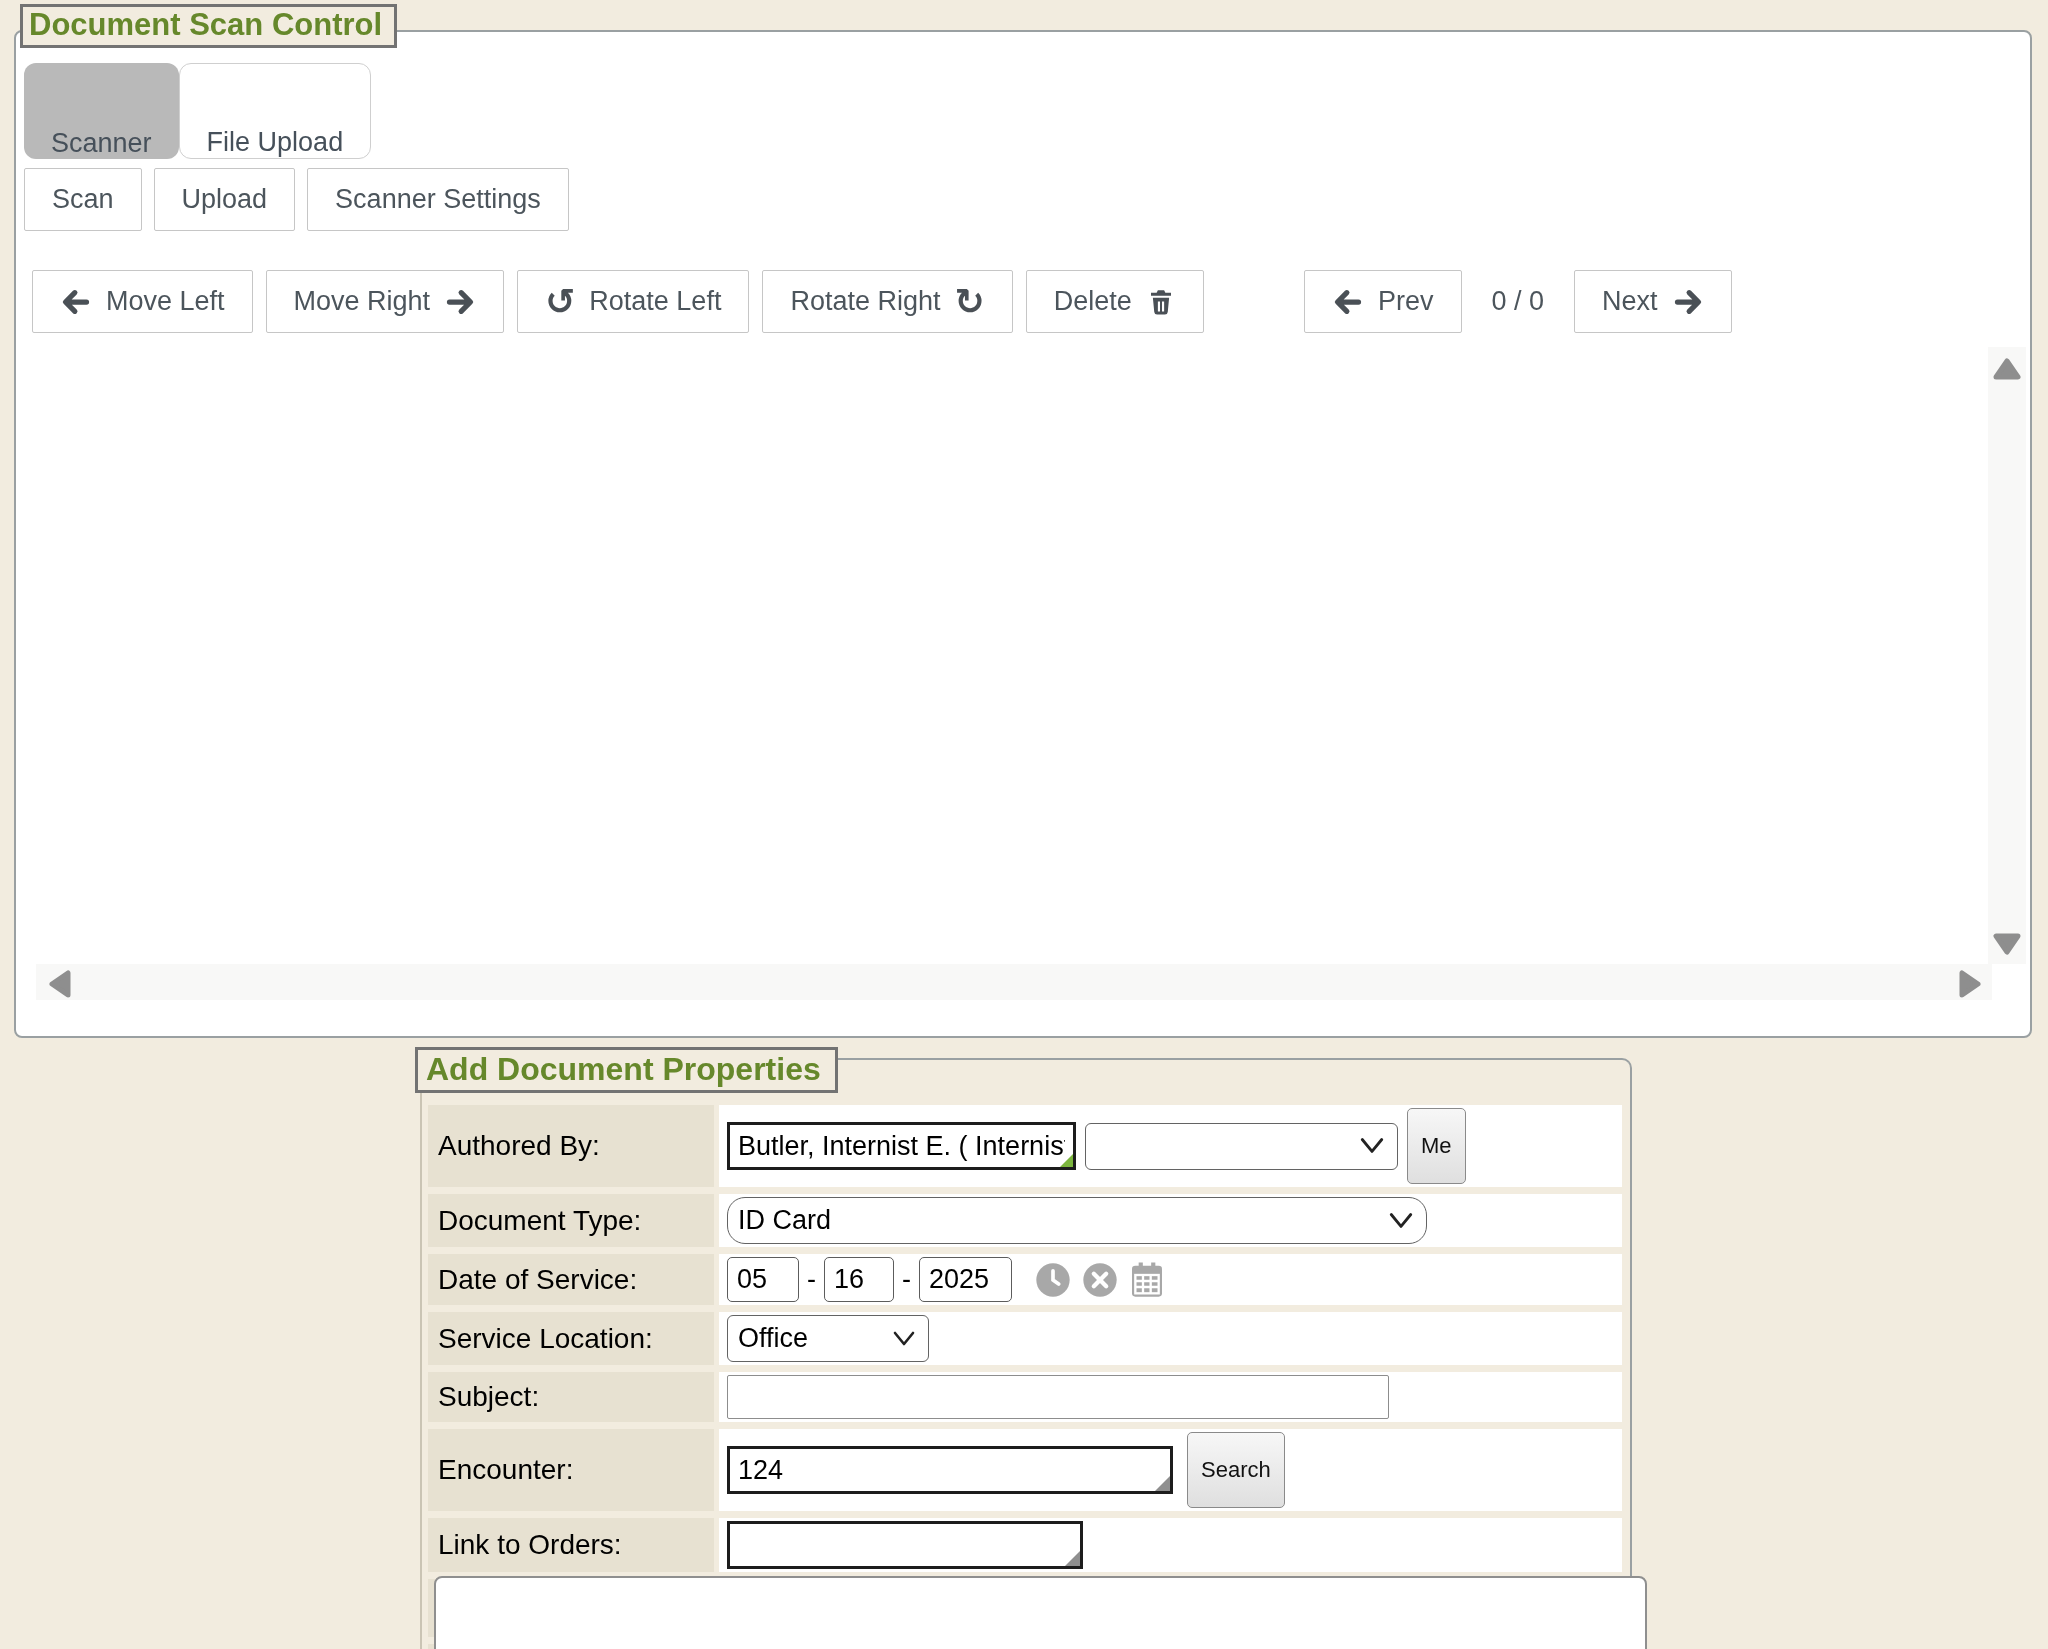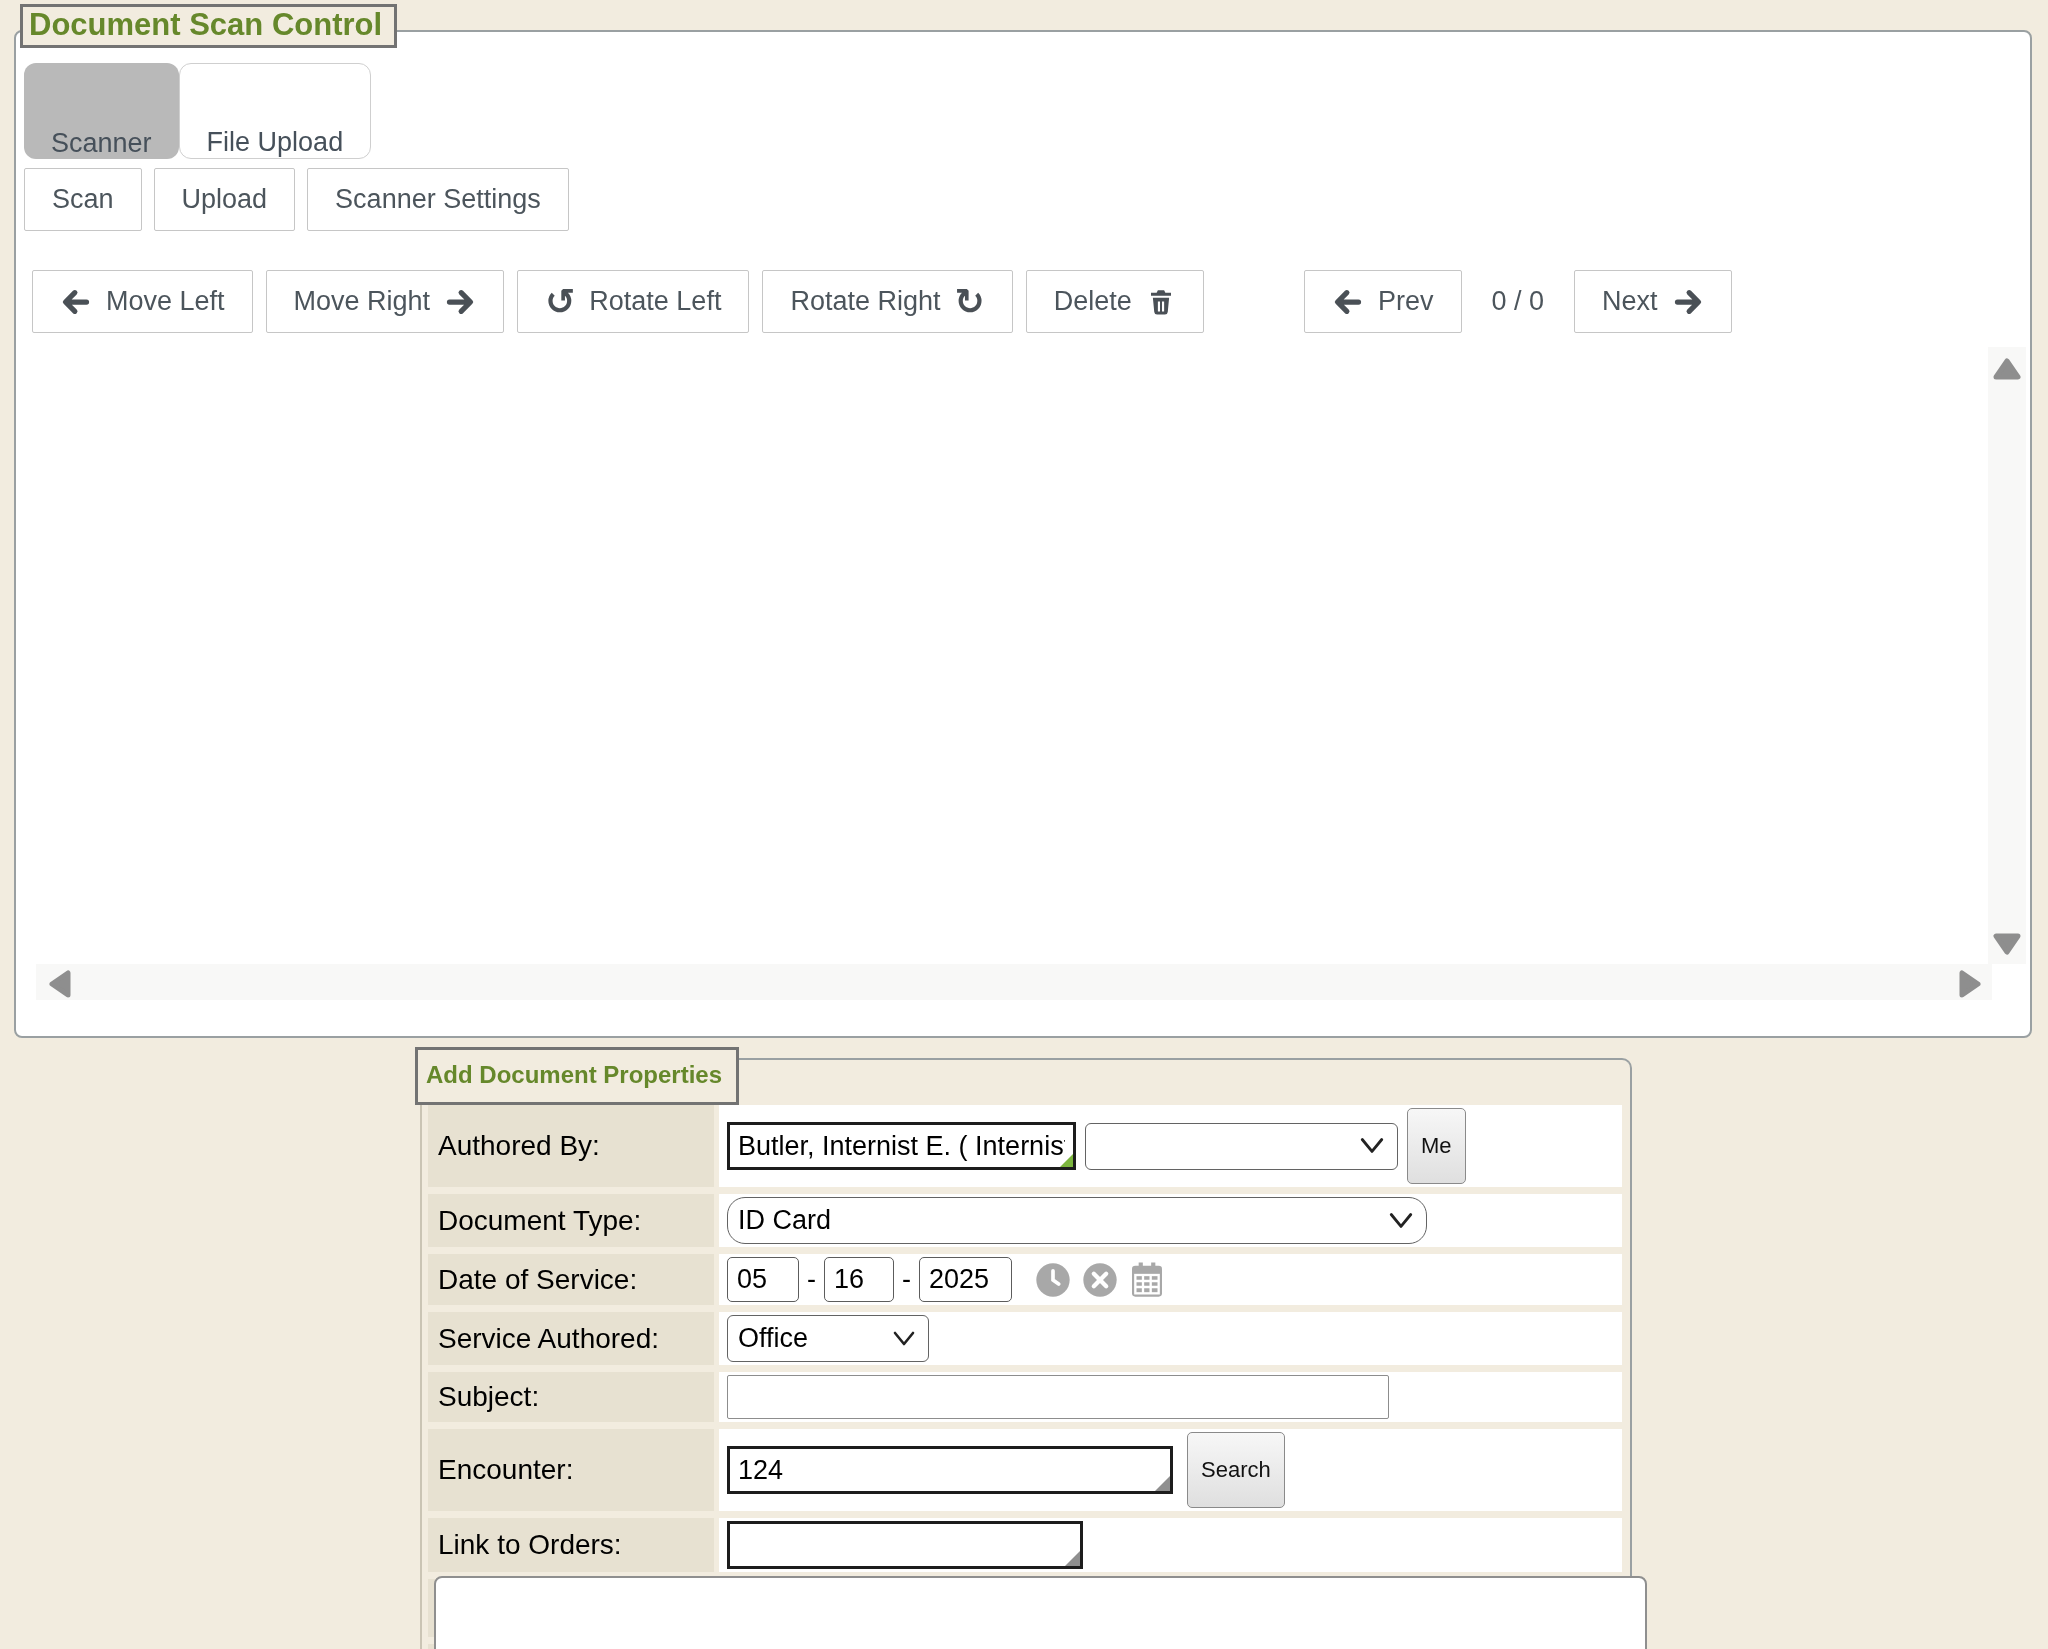--- a/index.html
+++ b/index.html
@@ -68,21 +68,21 @@
   .scroll-arrow { position: absolute; }
 
   
   .props-fieldset {
     position: absolute; left: 420px; top: 1058px; width: 1212px; height: 640px;
     border-top: 2px solid #9aa0a2;
     border-right: 2px solid #9aa0a2;
     border-left: 2px solid #cac4b4;
     border-radius: 0 10px 0 0;
   }
-  .props-legend { left: 415px; top: 1047px; height: 58px; font-size: 24px; padding: 0 14px 2px 8px; }
+  .props-legend { left: 415px; top: 1047px; height: 46px; font-size: 32px; padding: 0 14px 2px 8px; }
 
   table.props {
     border-collapse: separate; border-spacing: 5px 7px;
     margin: 38px 2px 0 1px; width: 1204px;
     table-layout: fixed;
   }
   td.flabel {
     background: #e7e1d1; width: 286px; font-size: 28px;
     padding: 8px 4px 8px 10px; vertical-align: middle; height: 46px;
   }
@@ -312,21 +312,21 @@
                   <rect x="3" y="3.5" width="18" height="18.5" rx="2" fill="#a8a8a8"></rect>
                   <rect x="5" y="9" width="14" height="11" fill="#a8a8a8" stroke="#fff" stroke-width="1.4"></rect>
                   <path d="M5 12.6h14M5 16.2h14M9.6 9v11M14.2 9v11" stroke="#fff" stroke-width="1.4"></path>
                 </svg>
           </span>
         </div>
       </td>
     </tr>
 
     <tr>
-      <td class="flabel">Service Authored:</td>
+      <td class="flabel">Service Location:</td>
       <td class="fvalue">
         <div class="sel" style="width:202px;">
           <span>Office</span>
           <span class="icn">
             <svg width="24" height="16" viewBox="0 0 24 16">
                   <path d="M3 2l9 11 9-11" fill="none" stroke="#222" stroke-width="2.6" stroke-linecap="round" stroke-linejoin="round"></path>
                 </svg>
           </span>
         </div>
       </td>

